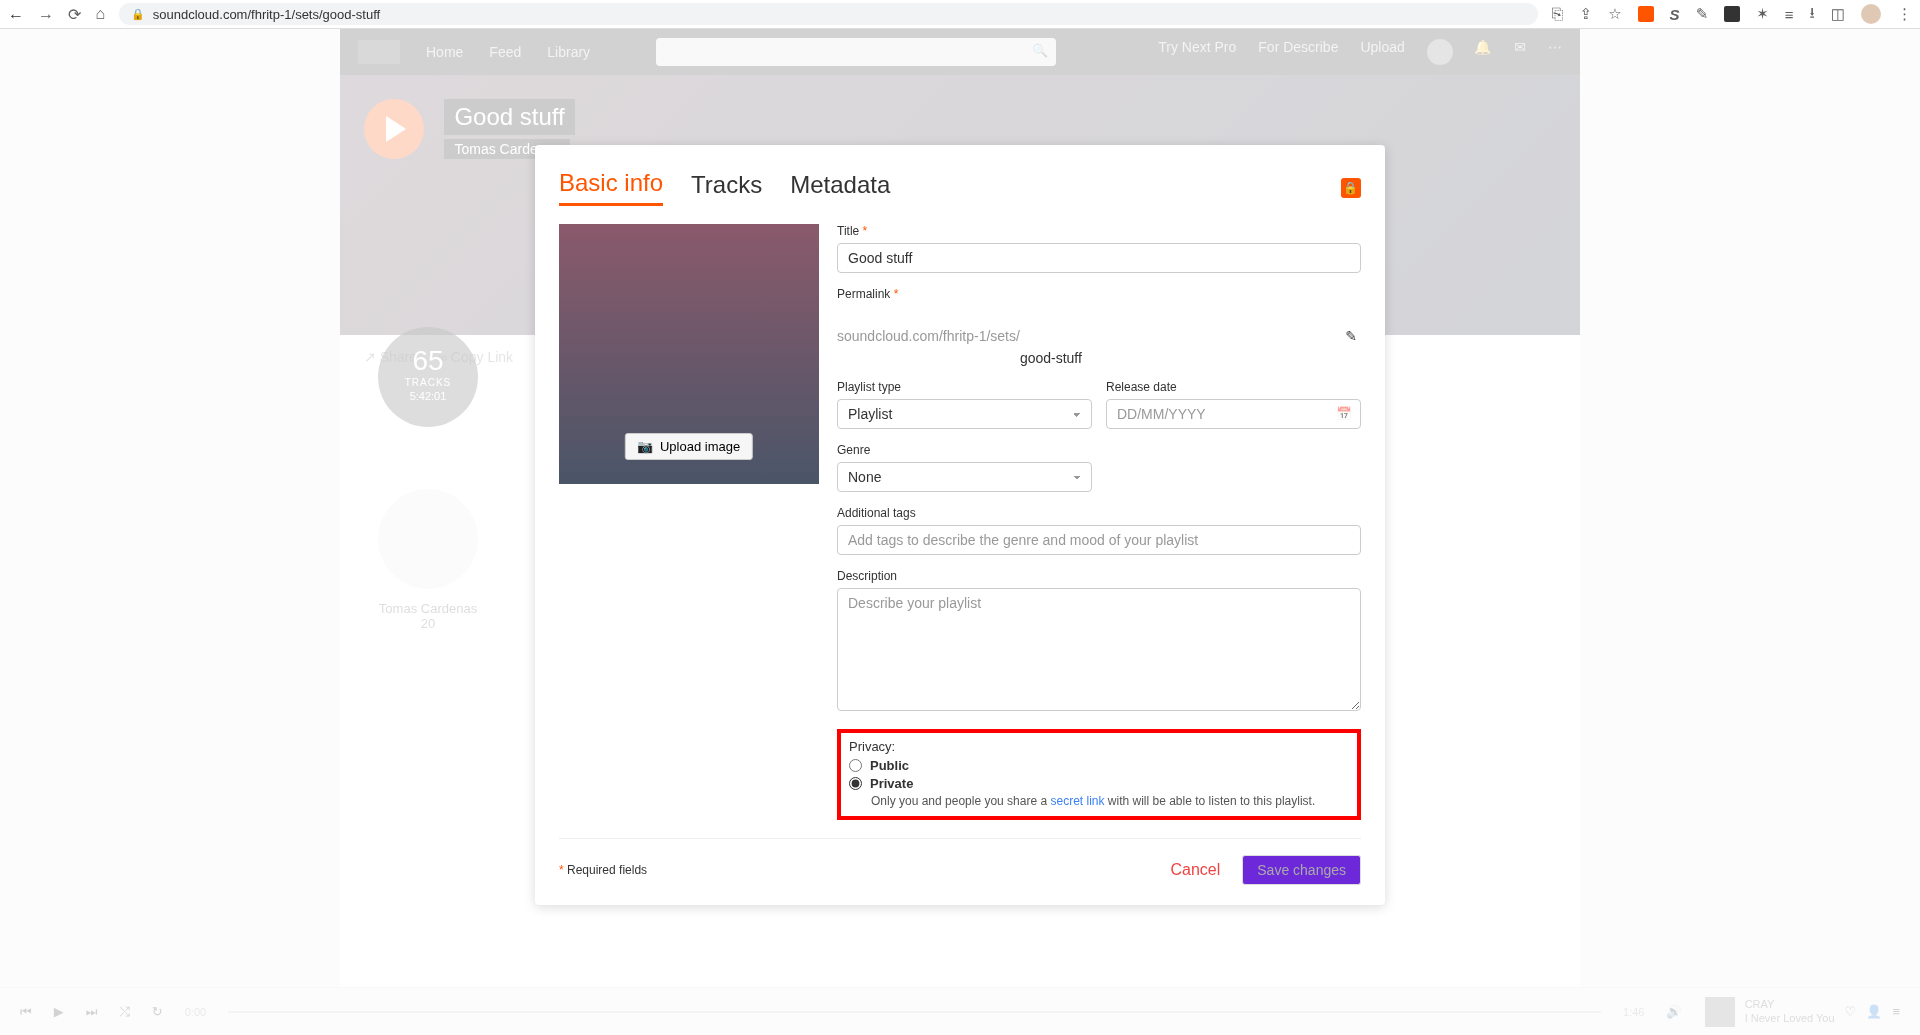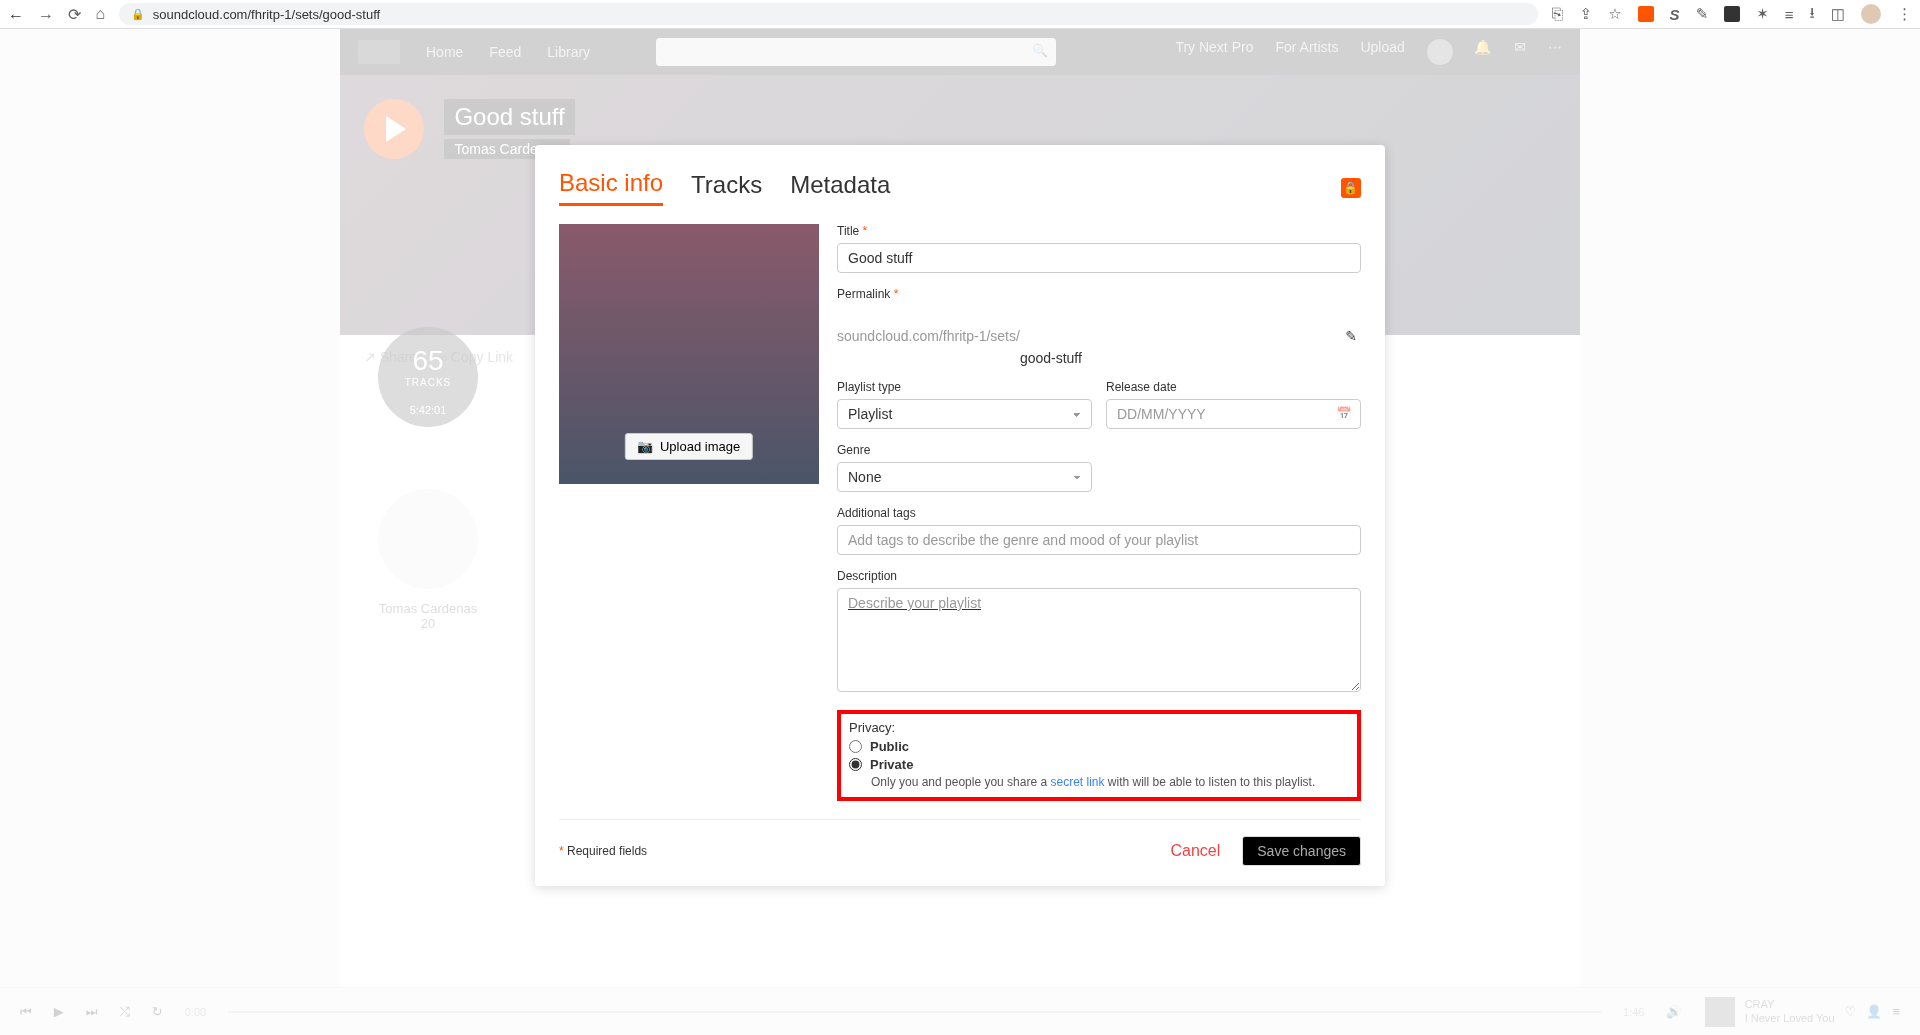--- a/index.html
+++ b/index.html
@@ -35,21 +35,21 @@
 .play-btn { width: 60px; height: 60px; background: #ff5500; border-radius: 50%; display: inline-block; vertical-align: top; position: relative; }
 .play-btn::after { content: ""; position: absolute; left: 22px; top: 17px; border-left: 20px solid #fff; border-top: 13px solid transparent; border-bottom: 13px solid transparent; }
 .hero-text { display: inline-block; margin-left: 16px; }
 .hero-title { background: rgba(0,0,0,0.7); padding: 4px 10px; font-size: 24px; display: inline-block; }
 .hero-user { background: rgba(0,0,0,0.7); padding: 2px 10px; font-size: 14px; margin-top: 4px; display: inline-block; }
 
 
 .stats { position: absolute; width: 100px; height: 100px; background: rgba(0,0,0,0.6); border-radius: 50%; color: #fff; text-align: center; padding-top: 18px; left: 38px; top: 298px; }
 .stats-n { font-size: 28px; font-weight: 300; }
 .stats-l { font-size: 10px; letter-spacing: 1px; }
-.stats-t { font-size: 11px; margin-top: 16px; }
+.stats-t { font-size: 11px; margin-top: 2px; }
 
 
 .actions { padding: 14px 24px; color: #888; font-size: 14px; display: flex; gap: 20px; }
 .sidebar-user { position: absolute; left: 38px; top: 460px; text-align: center; font-size: 13px; color: #666; width: 100px; }
 .sidebar-avatar { width: 100px; height: 100px; background: #eee; border-radius: 50%; margin-bottom: 12px; }
 
 
 .modal { position: absolute; z-index: 10; background: #fff; width: 850px; left: 50%; transform: translateX(-50%); top: 116px; border-radius: 4px; box-shadow: 0 2px 12px rgba(0,0,0,0.15); padding: 24px 24px 20px; }
 .tabs { display: flex; gap: 28px; border-bottom: none; align-items: center; margin-bottom: 18px; }
 .tab { font-size: 24px; color: #333; padding-bottom: 6px; cursor: pointer; }
@@ -61,42 +61,42 @@
 .upload-btn { position: absolute; bottom: 24px; left: 50%; transform: translateX(-50%); background: rgba(255,255,255,0.95); padding: 5px 12px; font-size: 13px; border-radius: 3px; display: flex; align-items: center; gap: 6px; border: 1px solid #ccc; cursor: pointer; }
 
 .fields { flex: 1; }
 .field { margin-bottom: 14px; }
 .field-row { display: flex; gap: 14px; }
 .field-row .field { flex: 1; }
 label { font-size: 12px; color: #333; display: block; margin-bottom: 5px; }
 .req::after { content: " *"; color: #ff5500; }
 .input, .select, .textarea { width: 100%; border: 1px solid #ccc; border-radius: 4px; padding: 6px 10px; font-size: 14px; color: #333; background: #fff; }
 .select { appearance: none; background-image: linear-gradient(45deg, transparent 50%, #999 50%), linear-gradient(135deg, #999 50%, transparent 50%); background-position: calc(100% - 14px) 13px, calc(100% - 10px) 13px; background-size: 4px 4px, 4px 4px; background-repeat: no-repeat; }
-.textarea { height: 104px; resize: vertical; text-decoration: underline; }
+.textarea { height: 123px; resize: vertical; }
 .permalink-row { display: flex; align-items: center; font-size: 14px; color: #999; }
 .permalink-row .editable { color: #333; margin-top: 44px; }
 .permalink-row .edit-icon { margin-left: auto; cursor: pointer; color: #333; padding: 4px; }
 .date-wrap { position: relative; border-radius: 13px; }
 .date-wrap::after { content: "📅"; position: absolute; right: 8px; top: 7px; font-size: 13px; opacity: 0.5; pointer-events: none; }
 
 
 .privacy { border: 4px solid #ff0000; padding: 6px 8px 8px; margin-top: 4px; }
 .privacy-title { font-size: 13px; color: #333; margin-bottom: 4px; }
 .radio-row { display: flex; align-items: center; gap: 8px; font-size: 13px; margin: 3px 0; }
 .radio-row input { accent-color: #333; }
 .radio-desc { font-size: 12px; color: #555; margin-left: 22px; }
 .radio-desc a { color: #3b82f6; text-decoration: none; }
 .radio-row label { font-size: 13px; margin: 0; font-weight: bold; }
 
 .modal-footer { border-top: 1px solid #eee; margin-top: 18px; padding-top: 16px; display: flex; align-items: center; }
 .req-note { font-size: 12px; color: #333; }
 .req-note .star { color: #ff5500; }
 .footer-right { margin-left: auto; display: flex; gap: 10px; }
 .btn-cancel { background: none; border: none; font-size: 16px; color: #ef4444; cursor: pointer; padding: 6px 12px; }
-.btn-save { background: #000000; border: 1px solid #ddd; color: #aaa; font-size: 14px; padding: 6px 14px; border-radius: 3px; cursor: not-allowed; }
+.btn-save { background: #6d28d9; border: 1px solid #ddd; color: #aaa; font-size: 14px; padding: 6px 14px; border-radius: 3px; cursor: not-allowed; }
 
 
 .player { position: absolute; bottom: 0; left: 0; right: 0; height: 48px; background: #f2f2f2; border-top: 1px solid #ddd; display: flex; align-items: center; padding: 0 20px; gap: 22px; color: #333; font-size: 13px; z-index: 1; }
 .player .t { font-size: 11px; color: #999; }
 .player .track-art { width: 30px; height: 30px; background: #888; }
 .player .track-meta { font-size: 11px; color: #666; line-height: 1.2; }
 .player-right { margin-left: auto; display: flex; gap: 10px; align-items: center; }
 
 ::placeholder { color: #999; }
 </style>
@@ -134,21 +134,21 @@
 <div class="page-wrap">
   <div class="page">
     <div class="topnav">
       <div class="logo"></div>
       <span>Home</span>
       <span>Feed</span>
       <span>Library</span>
       <div class="search"></div>
       <div class="nav-right">
         <span>Try Next Pro</span>
-        <span>For Artists</span>
+        <span>For Describe</span>
         <span>Upload</span>
         <span class="avatar-sm"></span>
         <span>🔔</span>
         <span>✉</span>
         <span>⋯</span>
       </div>
     </div>
 
     <div class="hero">
       <span class="play-btn"></span>

